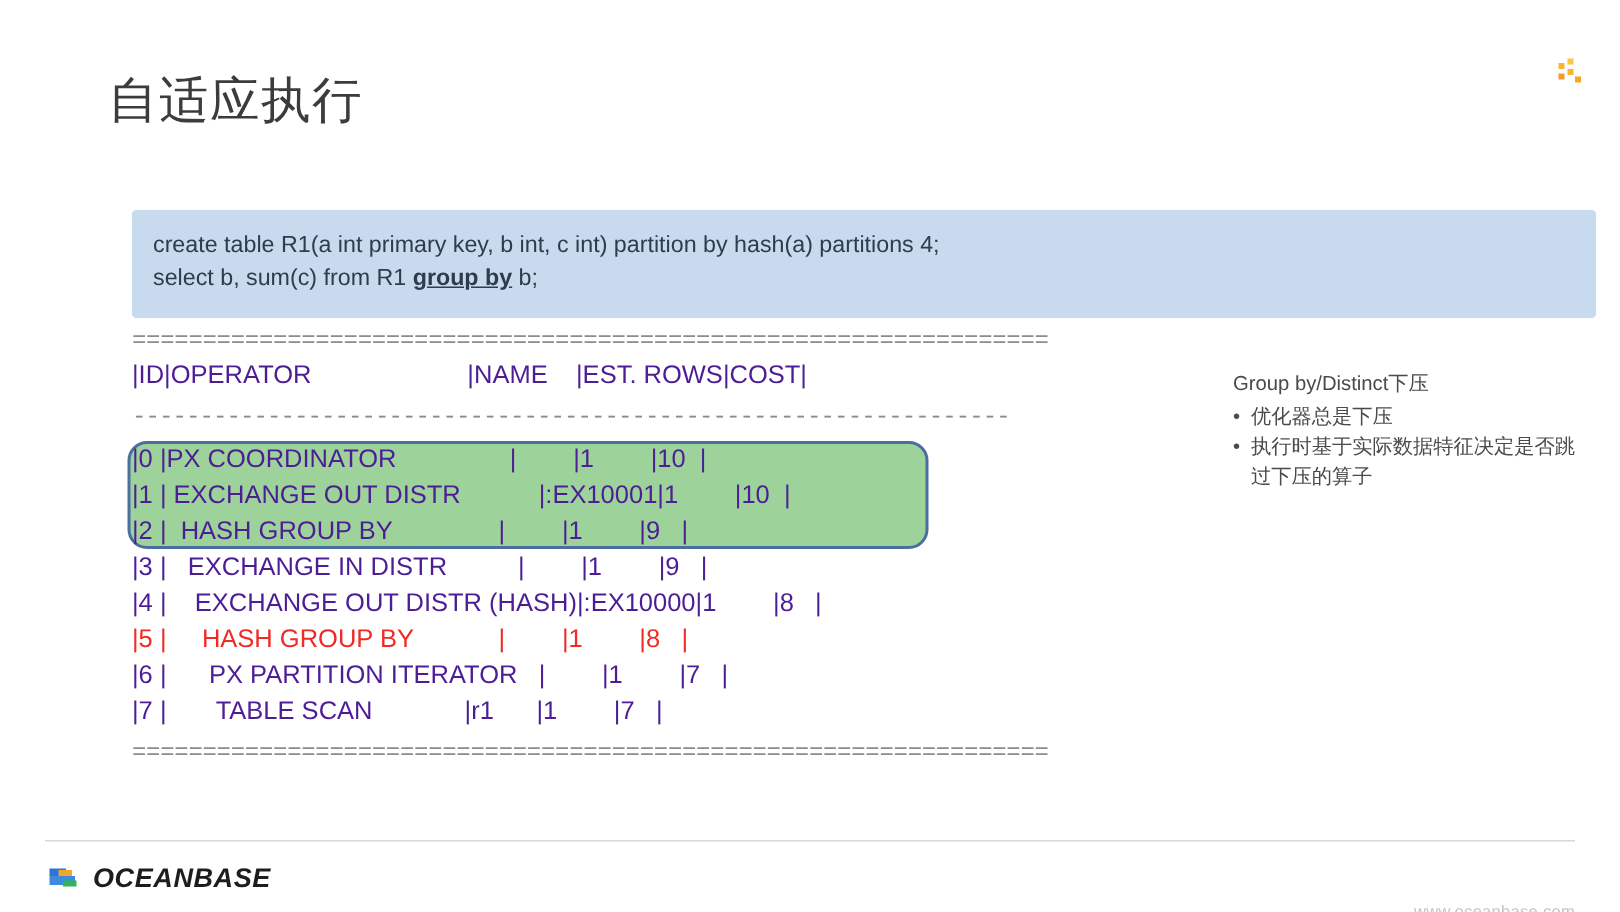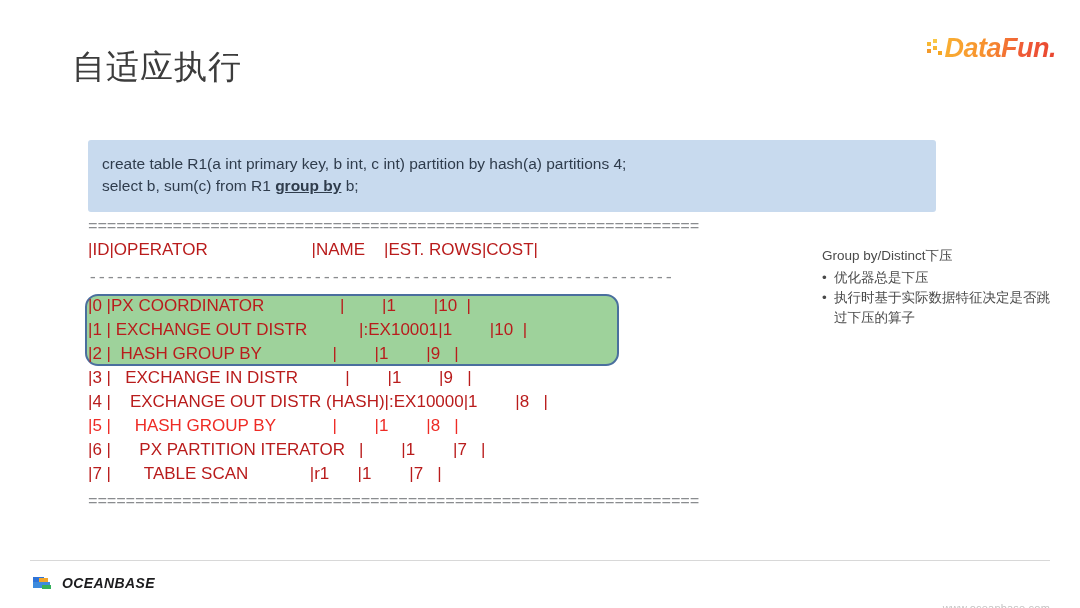--- a/index.html
+++ b/index.html
@@ -64,21 +64,21 @@
     background-clip: text;
     color: transparent;
     line-height: 30px;
   }
 
   
   .sql-block {
     position: absolute;
     left: 88px;
     top: 140px;
-    width: 848px;
+    width: 976px;
     box-sizing: border-box;
     background: #c8daee;
     border-radius: 3px;
     padding: 13px 14px 15px 14px;
   }
   .sql-line {
     font-family: "Liberation Sans", sans-serif;
     font-size: 15.5px;
     color: #2f3c4c;
     line-height: 22px;
@@ -90,21 +90,21 @@
   .plan {
     position: absolute;
     left: 88px;
     top: 216px;
     width: 740px;
   }
   .plan-line {
     font-family: "Liberation Sans", sans-serif;
     font-size: 17px;
     line-height: 24px;
-    color: #b91c1c;
+    color: #4c1d95;
     white-space: pre;
     letter-spacing: 0px;
   }
   .rule {
     font-family: "Liberation Mono", monospace;
     font-size: 16px;
     line-height: 22px;
     color: #8a8c8f;
     white-space: pre;
     letter-spacing: -0.6px;
@@ -178,21 +178,21 @@
     height: 13px;
     position: relative;
     margin-right: 7px;
   }
   .ob-mark i { position: absolute; display: block; }
   .ob-mark i:nth-child(1) { left: 0;   top: 0;   width: 11px; height: 5px;  background: #2e73d8; }
   .ob-mark i:nth-child(2) { left: 6px; top: 1px; width: 9px;  height: 4px;  background: #f1a62c; }
   .ob-mark i:nth-child(3) { left: 0;   top: 5px; width: 17px; height: 6px;  background: #3d8bdd; }
   .ob-mark i:nth-child(4) { left: 9px; top: 8px; width: 9px;  height: 4px;  background: #34b15c; }
   .ob-text {
-    font-size: 14px;
+    font-size: 18px;
     font-weight: 700;
     font-style: italic;
     color: #1d1d1f;
     letter-spacing: 0.4px;
   }
   .footer-url {
     position: absolute;
     right: 30px;
     top: 578px;
     font-size: 11px;
@@ -207,21 +207,20 @@
 <div class="slide-title">自适应执行</div>
 
 <div class="brand-logo">
   <span class="brand-dots">
     <i></i>
       <i></i>
       <i></i>
       <i></i>
       <i></i>
   </span>
-  <span class="brand-text">DataFun.</span>
 </div>
 
 <div class="sql-block">
   <div class="sql-line"><span>create table R1(a int primary key, b int, c int) partition by hash(a) partitions 4;</span></div>
   <div class="sql-line"><span>select b, sum(c) from R1 </span><b>group by</b><span> b;</span></div>
 </div>
 
 <div class="plan">
 
   <div class="rule eq">=================================================================</div>

